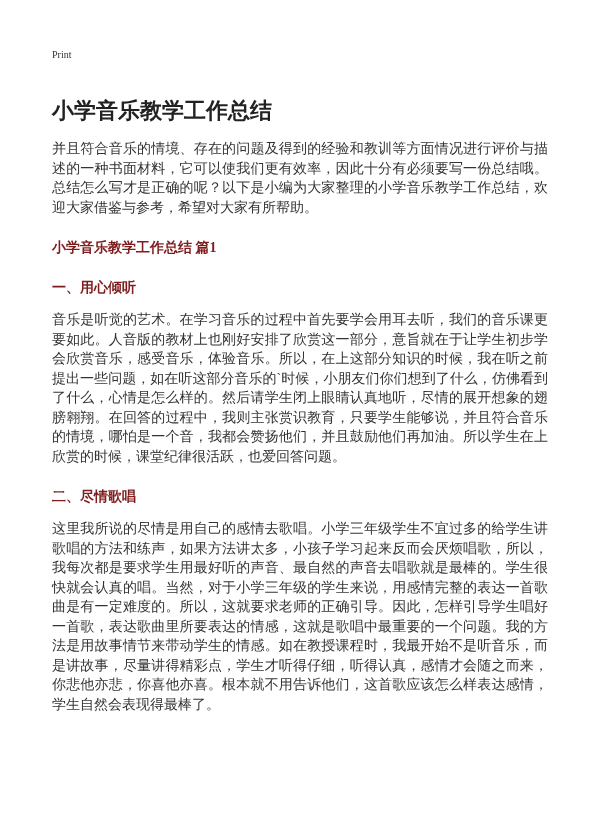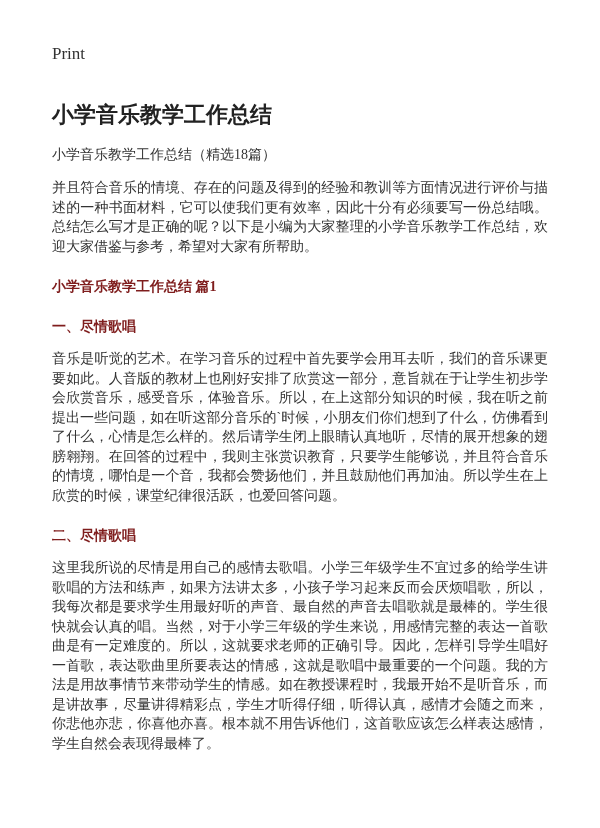--- a/index.html
+++ b/index.html
@@ -11,21 +11,21 @@
     position: relative;
     width: 600px;
     min-height: 828px;
     box-sizing: border-box;
     background: #ffffff;
     padding: 44px 52px 40px 52px;
     font-family: "Liberation Serif", "DejaVu Serif", serif;
     color: #333333;
   }
   .print-link {
-    font-size: 17px;
+    font-size: 10px;
     color: #333333;
     margin: 0 0 20px 0;
     display: inline-block;
     cursor: pointer;
   }
   .doc-title {
     font-size: 22px;
     font-weight: bold;
     color: #222222;
     text-align: left;
@@ -53,28 +53,27 @@
 </style>
 </head>
 <body>
 
 <div class="page">
 
   <span class="print-link">Print</span>
 
   <h1 class="doc-title">小学音乐教学工作总结</h1>
 
-  <p class="doc-subtitle">小学音乐教学工作总结（精选18篇）</p>
 
   <p class="body-text">并且符合音乐的情境、存在的问题及得到的经验和教训等方面情况进行评价与描述的一种书面材料，它可以使我们更有效率，因此十分有必须要写一份总结哦。总结怎么写才是正确的呢？以下是小编为大家整理的小学音乐教学工作总结，欢迎大家借鉴与参考，希望对大家有所帮助。</p>
 
   <h2 class="section-heading">小学音乐教学工作总结 篇1</h2>
 
 
-  <h2 class="section-heading">一、尽情歌唱</h2>
+  <h2 class="section-heading">一、用心倾听</h2>
 
   <p class="body-text">音乐是听觉的艺术。在学习音乐的过程中首先要学会用耳去听，我们的音乐课更要如此。人音版的教材上也刚好安排了欣赏这一部分，意旨就在于让学生初步学会欣赏音乐，感受音乐，体验音乐。所以，在上这部分知识的时候，我在听之前提出一些问题，如在听这部分音乐的`时候，小朋友们你们想到了什么，仿佛看到了什么，心情是怎么样的。然后请学生闭上眼睛认真地听，尽情的展开想象的翅膀翱翔。在回答的过程中，我则主张赏识教育，只要学生能够说，并且符合音乐的情境，哪怕是一个音，我都会赞扬他们，并且鼓励他们再加油。所以学生在上欣赏的时候，课堂纪律很活跃，也爱回答问题。</p>
 
   <h2 class="section-heading">二、尽情歌唱</h2>
 
   <p class="body-text">这里我所说的尽情是用自己的感情去歌唱。小学三年级学生不宜过多的给学生讲歌唱的方法和练声，如果方法讲太多，小孩子学习起来反而会厌烦唱歌，所以，我每次都是要求学生用最好听的声音、最自然的声音去唱歌就是最棒的。学生很快就会认真的唱。当然，对于小学三年级的学生来说，用感情完整的表达一首歌曲是有一定难度的。所以，这就要求老师的正确引导。因此，怎样引导学生唱好一首歌，表达歌曲里所要表达的情感，这就是歌唱中最重要的一个问题。我的方法是用故事情节来带动学生的情感。如在教授课程时，我最开始不是听音乐，而是讲故事，尽量讲得精彩点，学生才听得仔细，听得认真，感情才会随之而来，你悲他亦悲，你喜他亦喜。根本就不用告诉他们，这首歌应该怎么样表达感情，学生自然会表现得最棒了。</p>
 
 </div>
 
 </body></html>

